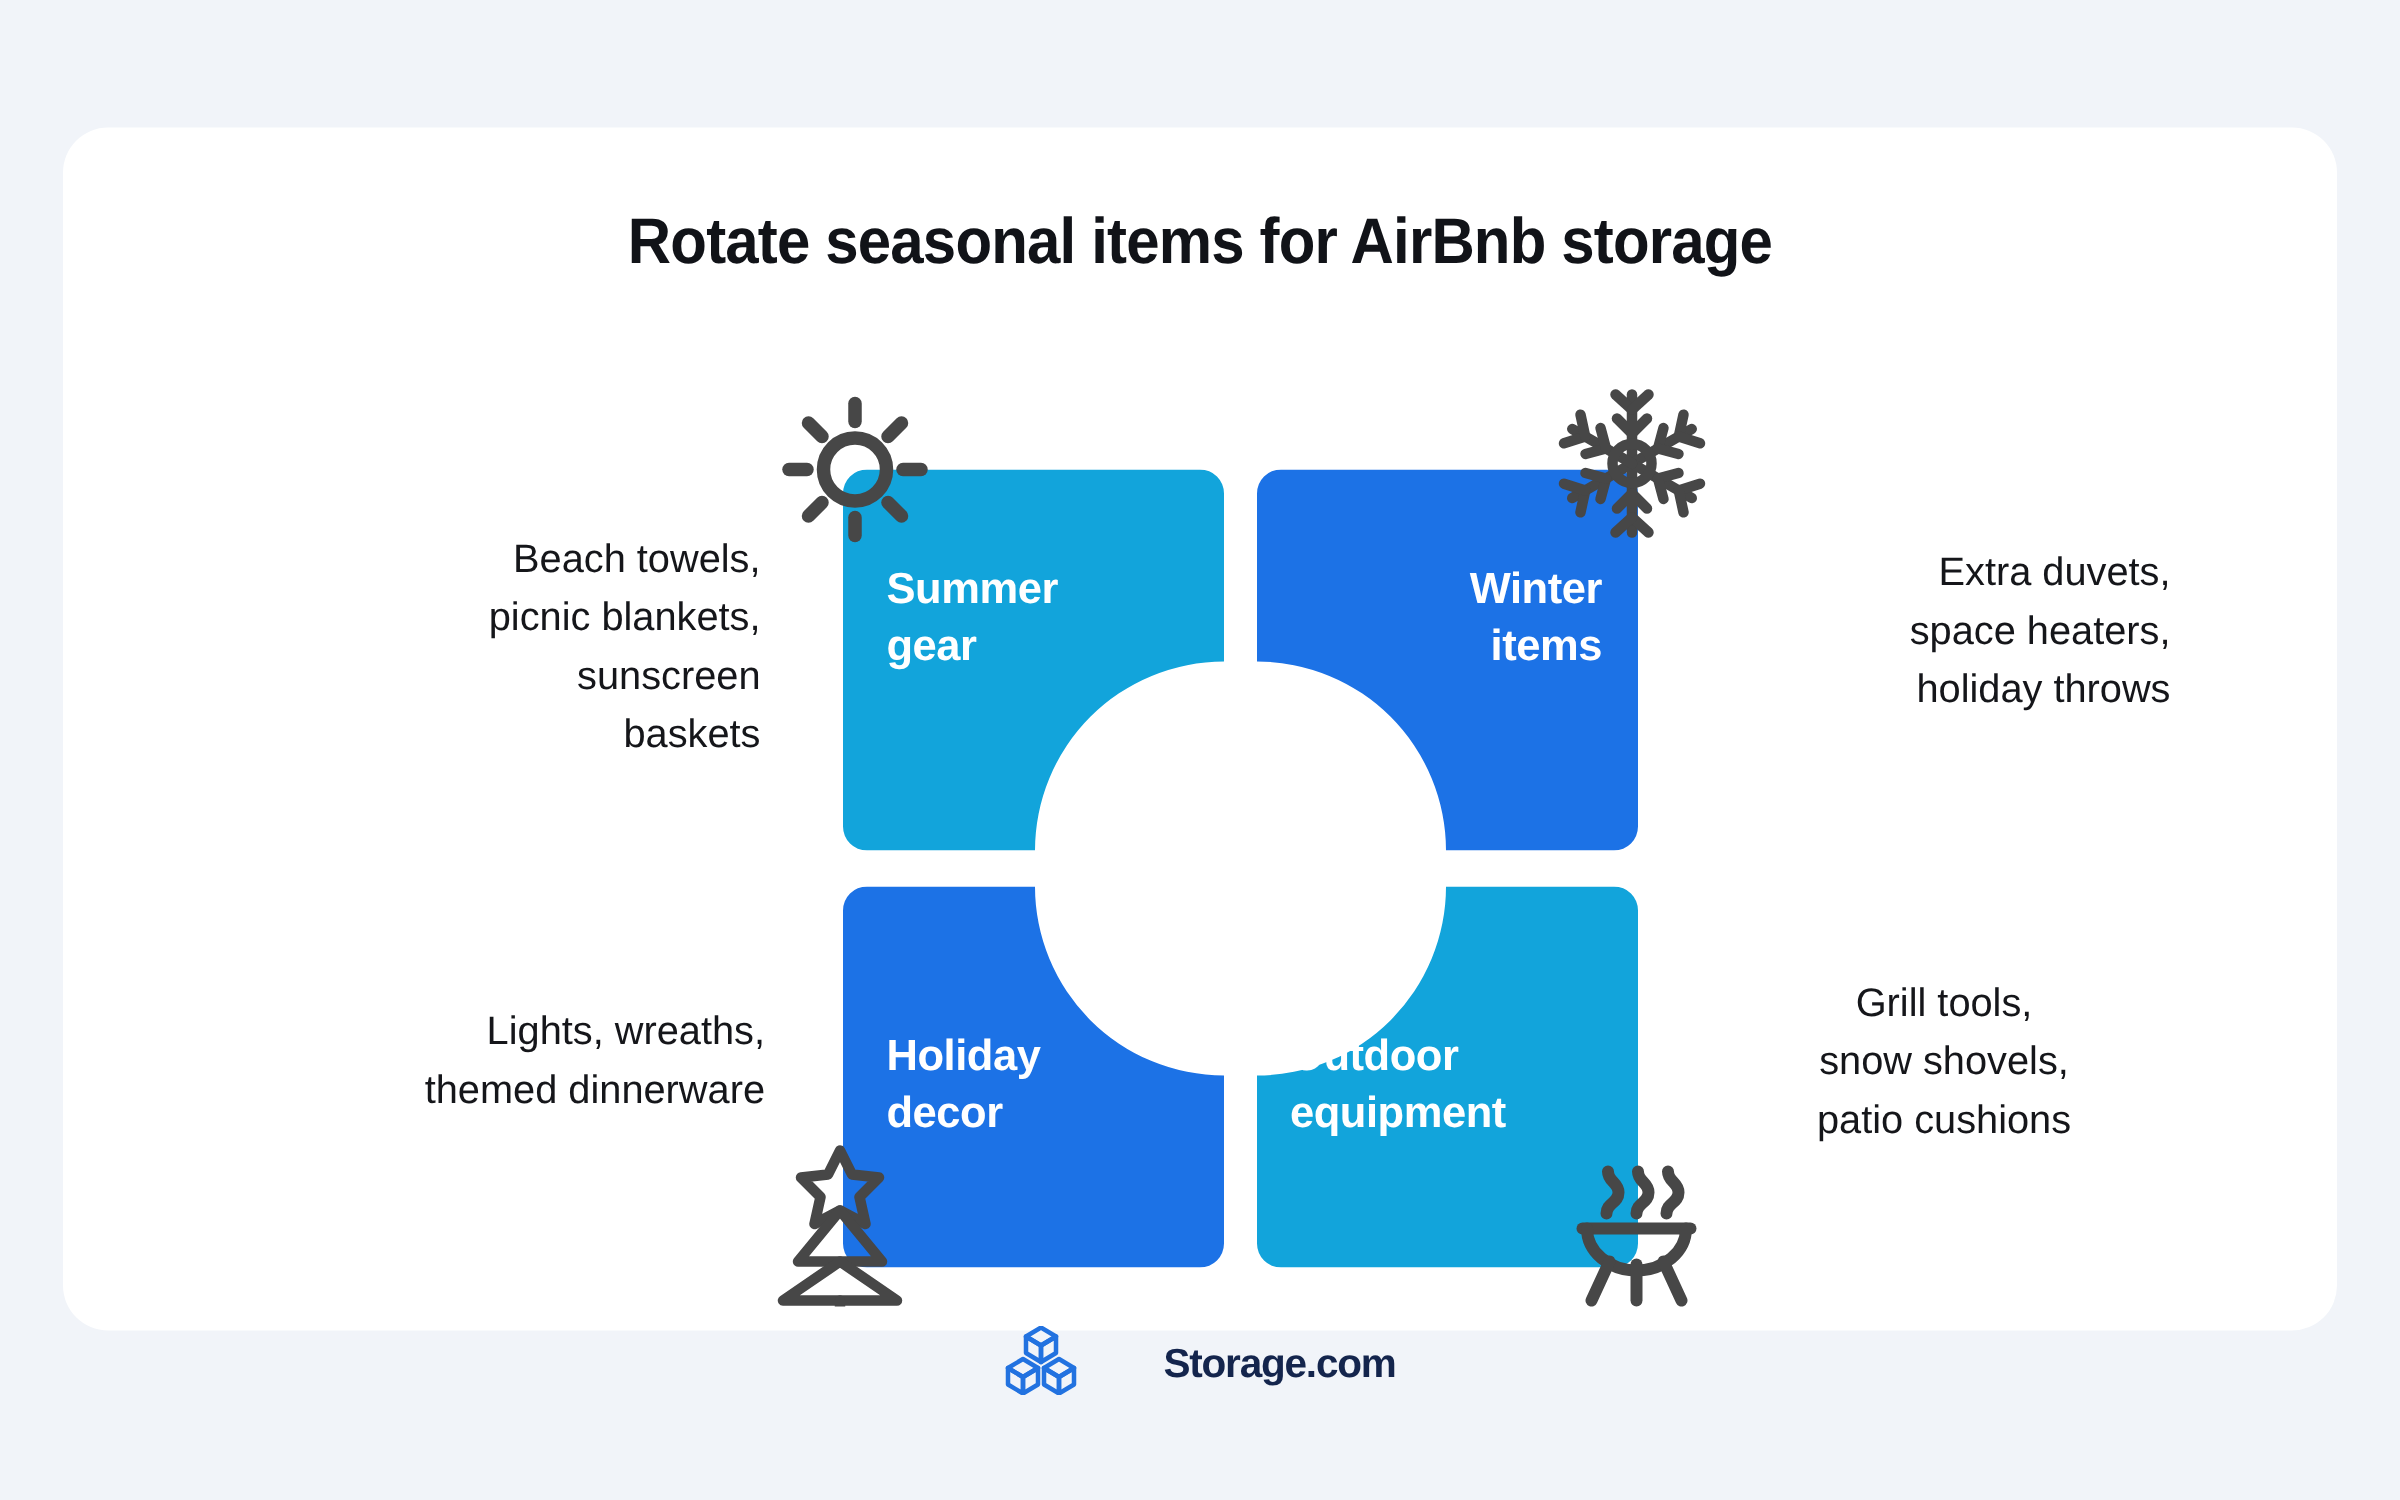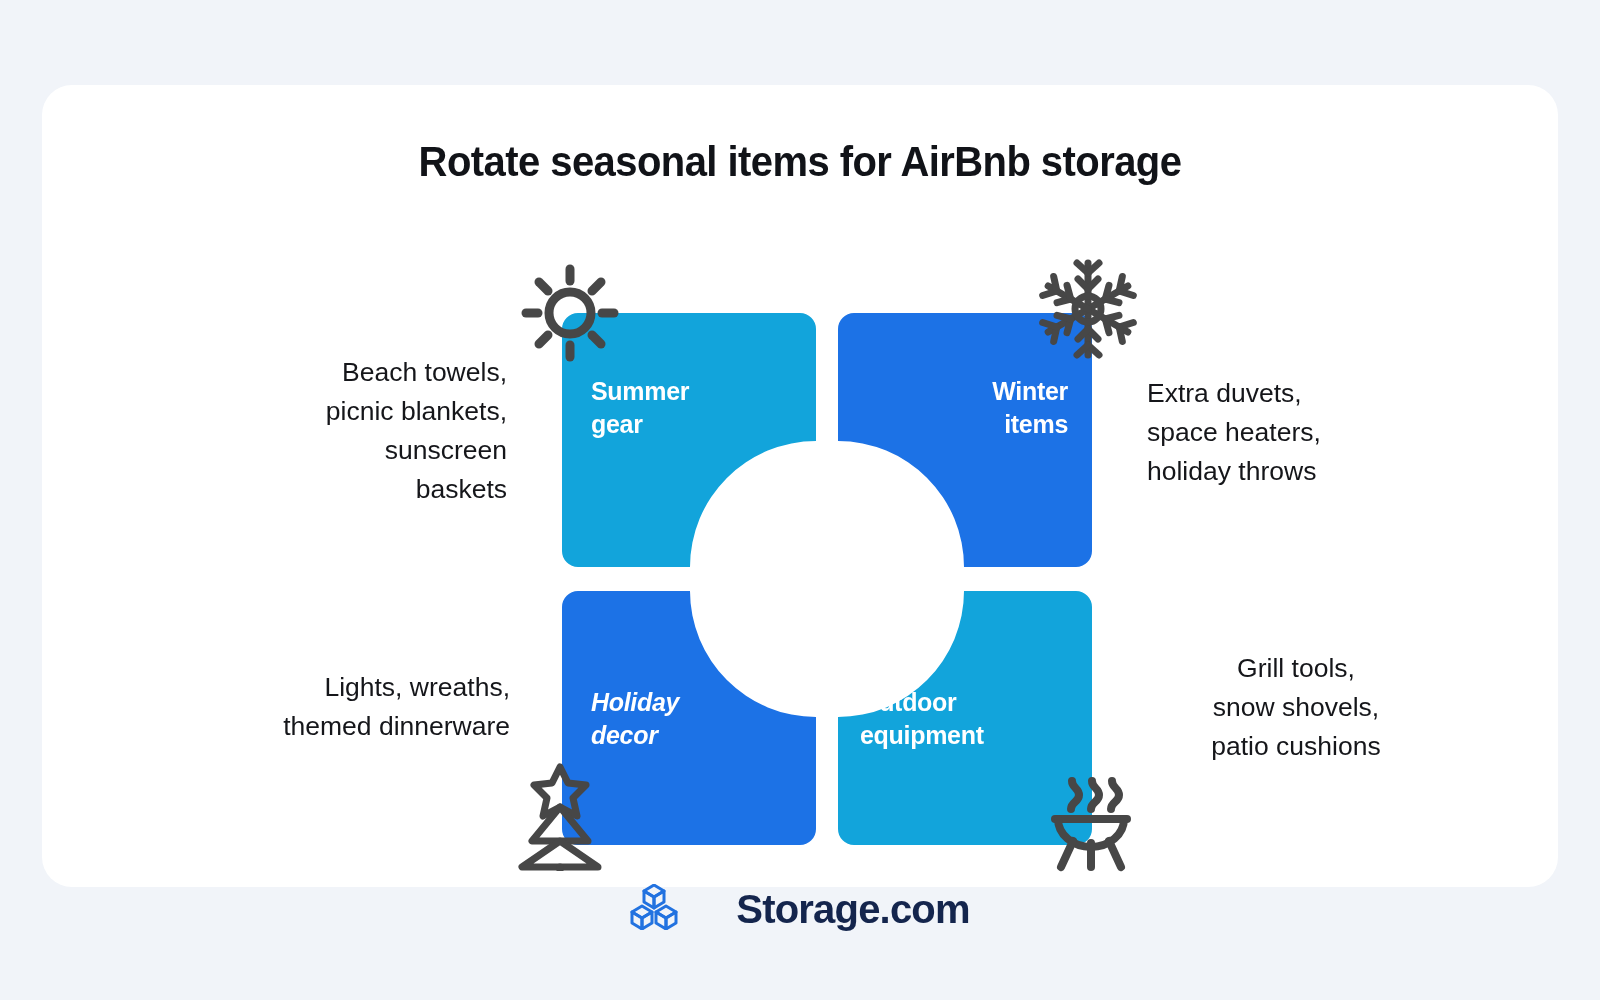--- a/index.html
+++ b/index.html
@@ -47,43 +47,43 @@
   .quad svg { display:block; width:254px; height:254px; }
 
   .q-tl { left:0;     top:0; }
   .q-tr { left:276px; top:0; }
   .q-bl { left:0;     top:278px; }
   .q-br { left:276px; top:278px; }
 
   .quad-label {
     position:absolute;
     color:#ffffff;
-    font-size:25px;
+    font-size:29px;
     font-weight:bold;
     line-height:1.31;
     letter-spacing:-0.3px;
     white-space:pre-line;
     font-family:"Liberation Sans", sans-serif;
   }
   .q-tl .quad-label { left:29px; top:62px;  width:200px; text-align:left; }
   .q-tr .quad-label { left:24px; top:62px;  width:206px; text-align:right; }
-  .q-bl .quad-label { left:29px; top:95px;  width:200px; text-align:left;font-style:italic; }
+  .q-bl .quad-label { left:29px; top:95px;  width:200px; text-align:left; }
   .q-br .quad-label { left:22px; top:95px;  width:208px; text-align:left; }
 
   
   .caption {
     position:absolute;
     font-size:26.5px;
     line-height:1.47;
     color:#15161a;
     white-space:pre-line;
     font-family:"Liberation Sans", sans-serif;
   }
   .cap-tl { left:175px;  top:268px; width:290px; text-align:right; }
-  .cap-tr { left:1105px; top:289px; width:300px; text-align:left; }
+  .cap-tr { left:1105px; top:277px; width:300px; text-align:right; }
   .cap-bl { left:128px;  top:583px; width:340px; text-align:right; }
   .cap-br { left:1104px; top:564px; width:300px; text-align:center; }
 
   
   .deco { position:absolute; }
   .deco svg { display:block; }
 
   .deco-sun   { left:476px;  top:176px; }
   .deco-snow  { left:996px;  top:172px; }
   .deco-tree  { left:470px;  top:678px; }
@@ -94,21 +94,21 @@
     position:absolute;
     left:0; top:884px;
     width:1600px;
     display:flex;
     align-items:center;
     justify-content:center;
     gap:14px;
   }
   .footer-mark { display:block; }
   .footer-word {
-    font-size:40px;
+    font-size:27px;
     font-weight:bold;
     color:#14254d;
     letter-spacing:-0.8px;
     font-family:"Liberation Sans", sans-serif;
     margin-left:44px;
   }
 </style>
 </head>
 <body>
 

